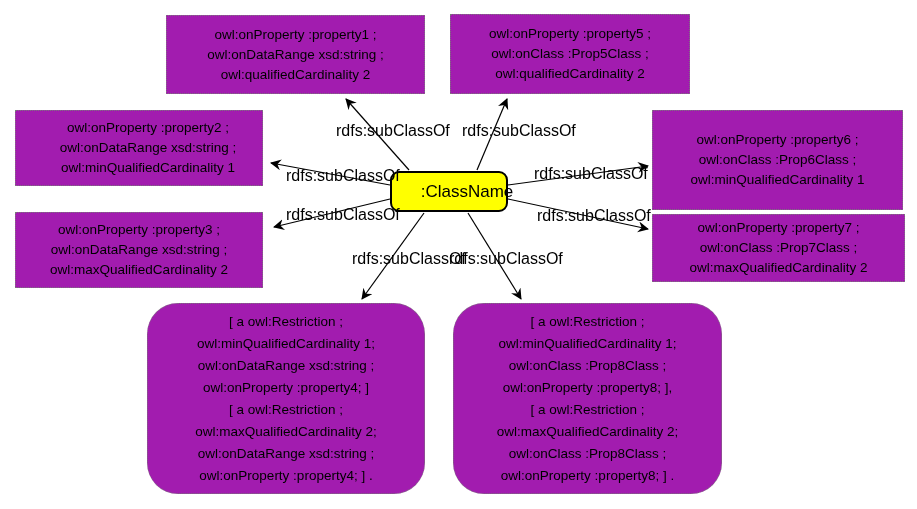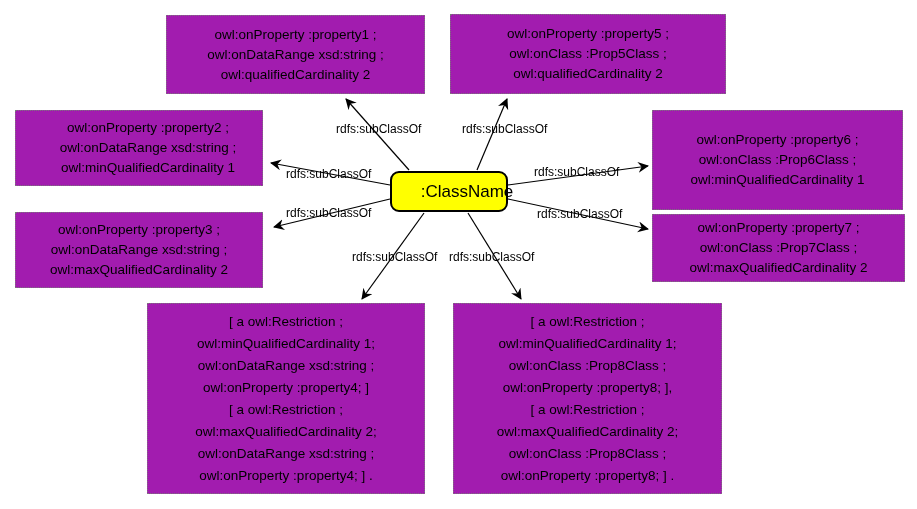--- a/index.html
+++ b/index.html
@@ -16,42 +16,42 @@
     background:#a21caf;
     border:1px dotted #7a7a7a;
     display:flex;
     flex-direction:column;
     justify-content:center;
     text-align:center;
     font-size:13.5px;
     line-height:20px;
     box-sizing:border-box;
   }
-  .nbox.large{line-height:22px;}
+  .nbox.large{line-height:22px;border-radius:31px;}
   .nbox div{white-space:nowrap;}
   #center-node{
     position:absolute;
     left:390px;top:171px;width:118px;height:41px;
     background:#FFFF00;
     border:2px solid #000;
     border-radius:9px;
     display:flex;align-items:center;justify-content:center;
     font-size:17px;
     box-sizing:border-box;
     padding-left:36px;
   }
   .edge-label{
     position:absolute;
-    font-size:12px;
+    font-size:16px;
     white-space:nowrap;
   }
   #edges{position:absolute;left:0;top:0;width:917px;height:509px;}
   
   #box-1{left:166px;top:15px;width:259px;height:79px;}
-  #box-2{left:450px;top:14px;width:276px;height:80px;}
+  #box-2{left:450px;top:14px;width:240px;height:80px;}
   #box-3{left:15px;top:110px;width:248px;height:76px;padding-left:18px;}
   #box-4{left:652px;top:110px;width:251px;height:100px;}
   #box-5{left:15px;top:212px;width:248px;height:76px;}
   #box-6{left:652px;top:214px;width:253px;height:68px;}
   #box-7{left:147px;top:303px;width:278px;height:191px;}
   #box-8{left:453px;top:303px;width:269px;height:191px;}
   
   #elabel-0{left:336px;top:122px;}
   #elabel-1{left:462px;top:122px;}
   #elabel-2{left:286px;top:167px;}

